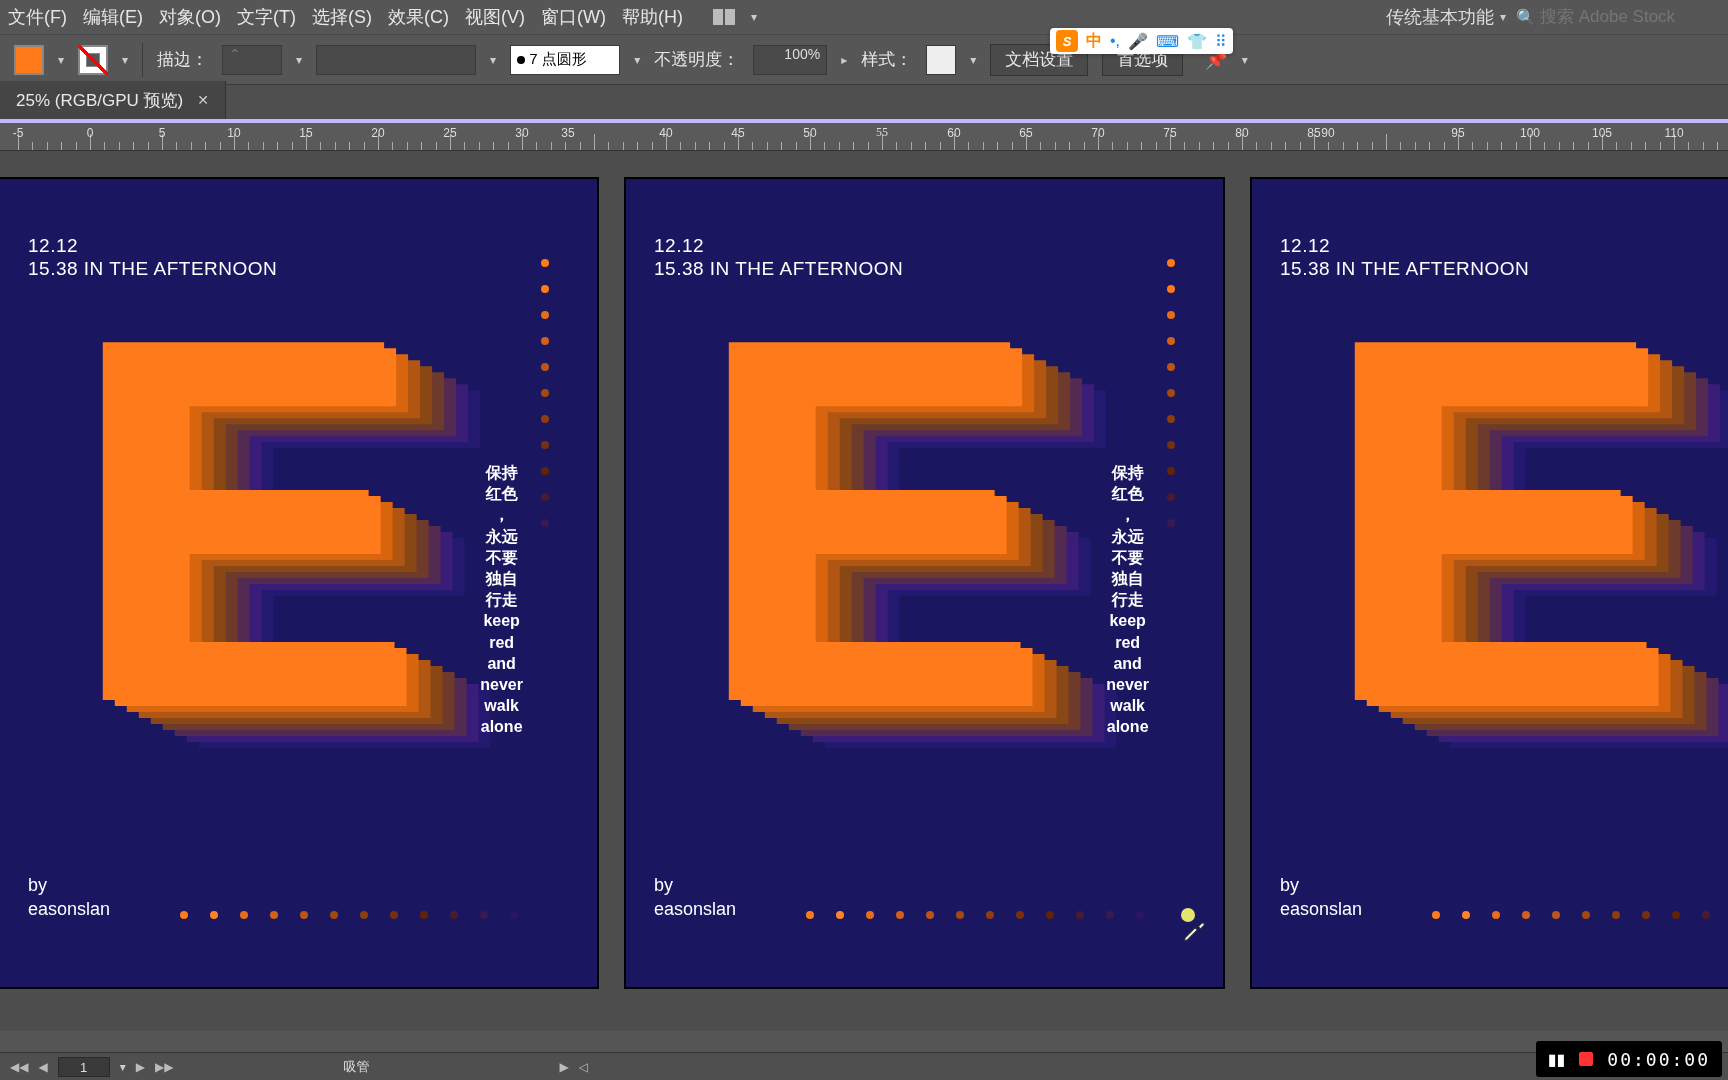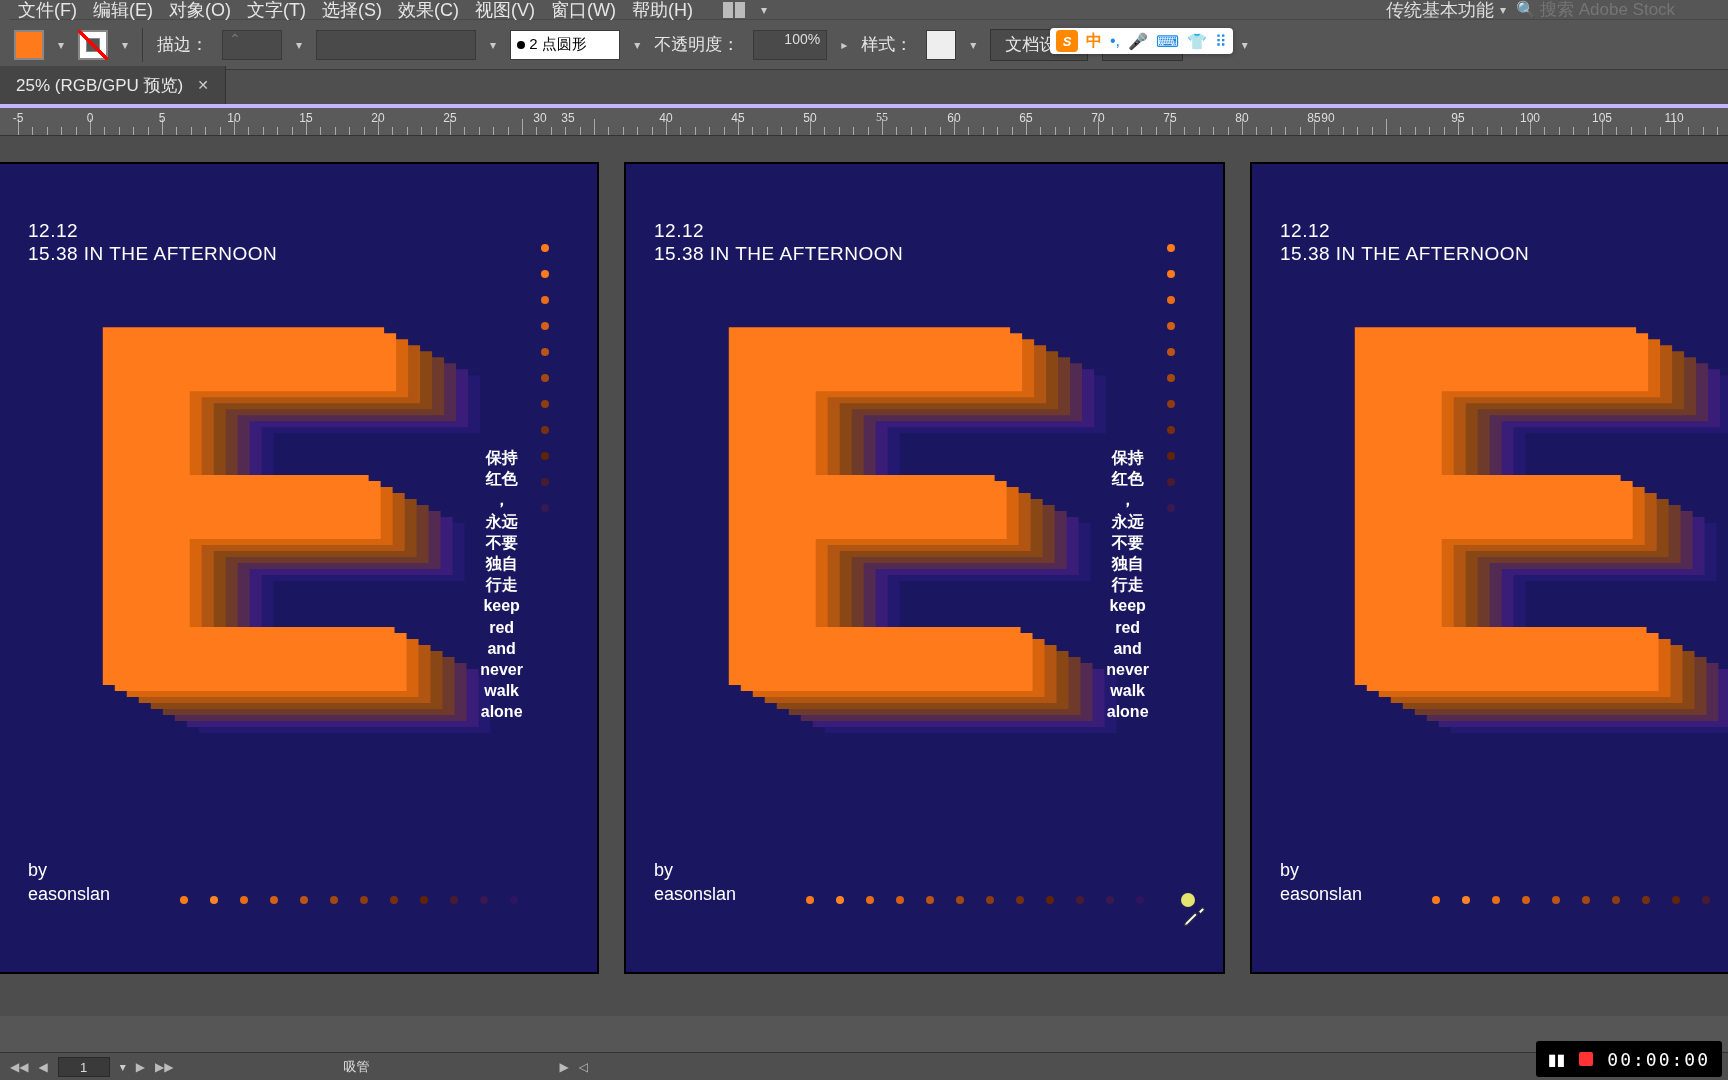--- a/index.html
+++ b/index.html
@@ -1,19 +1,19 @@
 <!DOCTYPE html>
 <html><head>
 <meta charset="utf-8">
 <style>
   * { margin:0; padding:0; box-sizing:border-box; font-family:"Microsoft YaHei","Segoe UI",Arial,sans-serif; }
   body { width:1728px; height:1080px; background:#565656; overflow:hidden; color:#ddd; font-size:13px; user-select:none; }
 
   
-  .menubar { display:flex; align-items:center; height:20px; background:#565656; padding:0 8px; gap:16px; border-bottom:1px solid #484848;margin-left:10px;}
+  .menubar { display:flex; align-items:center; height:35px; background:#565656; padding:0 8px; gap:16px; border-bottom:1px solid #484848;}
   .menubar .mitem { color:#e5e5e5; font-size:18px; cursor:default; }
   .menubar .right-group{ margin-left:auto; display:flex; align-items:center; gap:10px;}
   .ws-drop{ font-size:18px; color:#ddd; display:flex; align-items:center; gap:6px;}
   .search-stock{ display:flex; align-items:center; gap:4px; color:#888;}
   .search-stock input{ background:transparent; border:none; color:#86efac; font-size:17px; width:180px;outline:none;}
 
   
   .ime-bar{ position:absolute; top:28px; left:1050px; background:#fff; border-radius:4px; display:flex; align-items:center; padding:2px 6px; gap:8px; box-shadow:0 1px 4px rgba(0,0,0,.3);}
   .ime-bar .s-logo{ width:22px;height:22px;background:#ff8800;border-radius:4px;display:flex;align-items:center;justify-content:center;color:#fff;font-weight:bold;font-style:italic;}
   .ime-bar span{ font-size:16px; }
@@ -132,21 +132,21 @@
     <span style="color:#777;">⌃</span>
     <span></span>
   </div>
   <span class="chev">▾</span>
 
   <div class="cb-input long-swatch"></div>
   <span class="chev">▾</span>
 
   <div class="cb-input brush-swatch">
     <span class="dot"></span>
-    <span style="font-size:15px;">2 点圆形</span>
+    <span style="font-size:15px;">7 点圆形</span>
   </div>
   <span class="chev">▾</span>
 
   <span class="cb-label">不透明度：</span>
   <div class="cb-input" style="width:74px;text-align:right;padding-right:6px;">100%</div>
   <span class="chev">▸</span>
 
   <span class="cb-label">样式：</span>
   <div class="cb-input" style="width:30px;background:#eee;"></div>
   <span class="chev">▾</span>
@@ -202,21 +202,21 @@
     <div class="tick minor" style="left: 406.8px;"></div>
     <div class="tick minor" style="left: 421.2px;"></div>
     <div class="tick minor" style="left: 435.6px;"></div>
     <div class="tick major" style="left: 450px;"></div>
     <div class="num" style="left: 450px;">25</div>
     <div class="tick minor" style="left: 464.4px;"></div>
     <div class="tick minor" style="left: 478.8px;"></div>
     <div class="tick minor" style="left: 493.2px;"></div>
     <div class="tick minor" style="left: 507.6px;"></div>
     <div class="tick major" style="left: 522px;"></div>
-    <div class="num" style="left: 540px;">30</div>
+    <div class="num" style="left: 522px;">30</div>
     <div class="tick minor" style="left: 536.4px;"></div>
     <div class="tick minor" style="left: 550.8px;"></div>
     <div class="tick minor" style="left: 565.2px;"></div>
     <div class="tick minor" style="left: 579.6px;"></div>
     <div class="tick major" style="left: 594px;"></div>
     <div class="num" style="left: 568px;">35</div>
     <div class="tick minor" style="left: 608.4px;"></div>
     <div class="tick minor" style="left: 622.8px;"></div>
     <div class="tick minor" style="left: 637.2px;"></div>
     <div class="tick minor" style="left: 651.6px;"></div>

